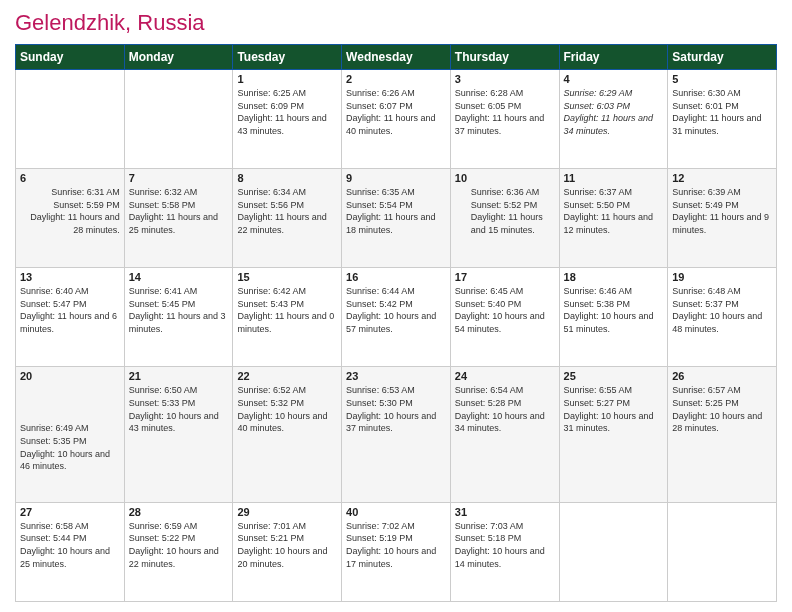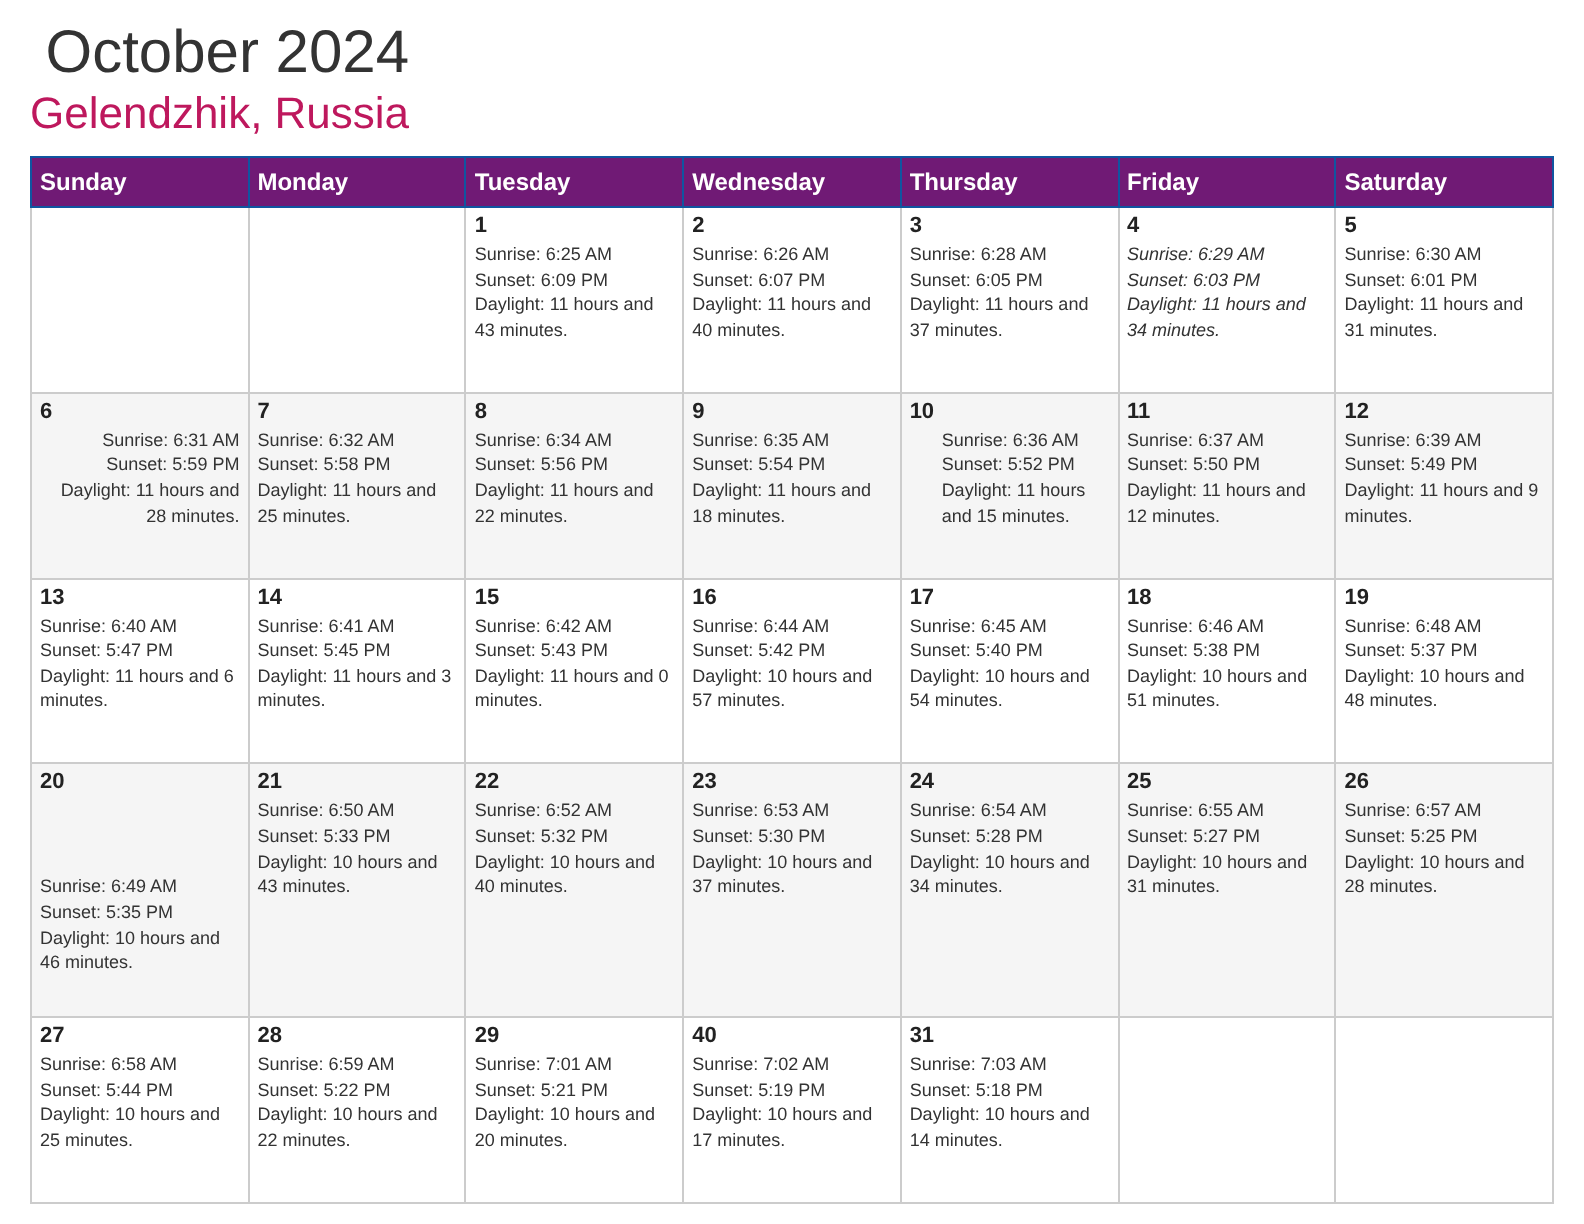--- a/index.html
+++ b/index.html
@@ -52,21 +52,21 @@
       color: #be185d;
     }
     .calendar {
       flex: 1;
       border: 1px solid #ccc;
       border-collapse: collapse;
       width: 100%;
       table-layout: fixed;
     }
     .calendar th {
-      background-color: #701a75;
+      background-color: #14532d;
       color: #fff;
       font-size: 12px;
       font-weight: bold;
       padding: 5px 4px;
       text-align: left;
       border: 1px solid #1055a0;
     }
     .calendar td {
       border: 1px solid #ccc;
       vertical-align: top;
@@ -96,21 +96,20 @@
     .calendar tr:nth-child(even) td.empty-cell {
       background: #f5f5f5 !important;
     }
   </style>
 </head>
 <body>
 
 <div class="page">
   <div class="header">
     <div class="title-block">
-      <div class="month-title">October 2024</div>
       <div class="location">Gelendzhik, Russia</div>
     </div>
   </div>
 
   <table class="calendar">
     <thead>
       <tr>
       <th>Sunday</th>
           <th>Monday</th>
           <th>Tuesday</th>

